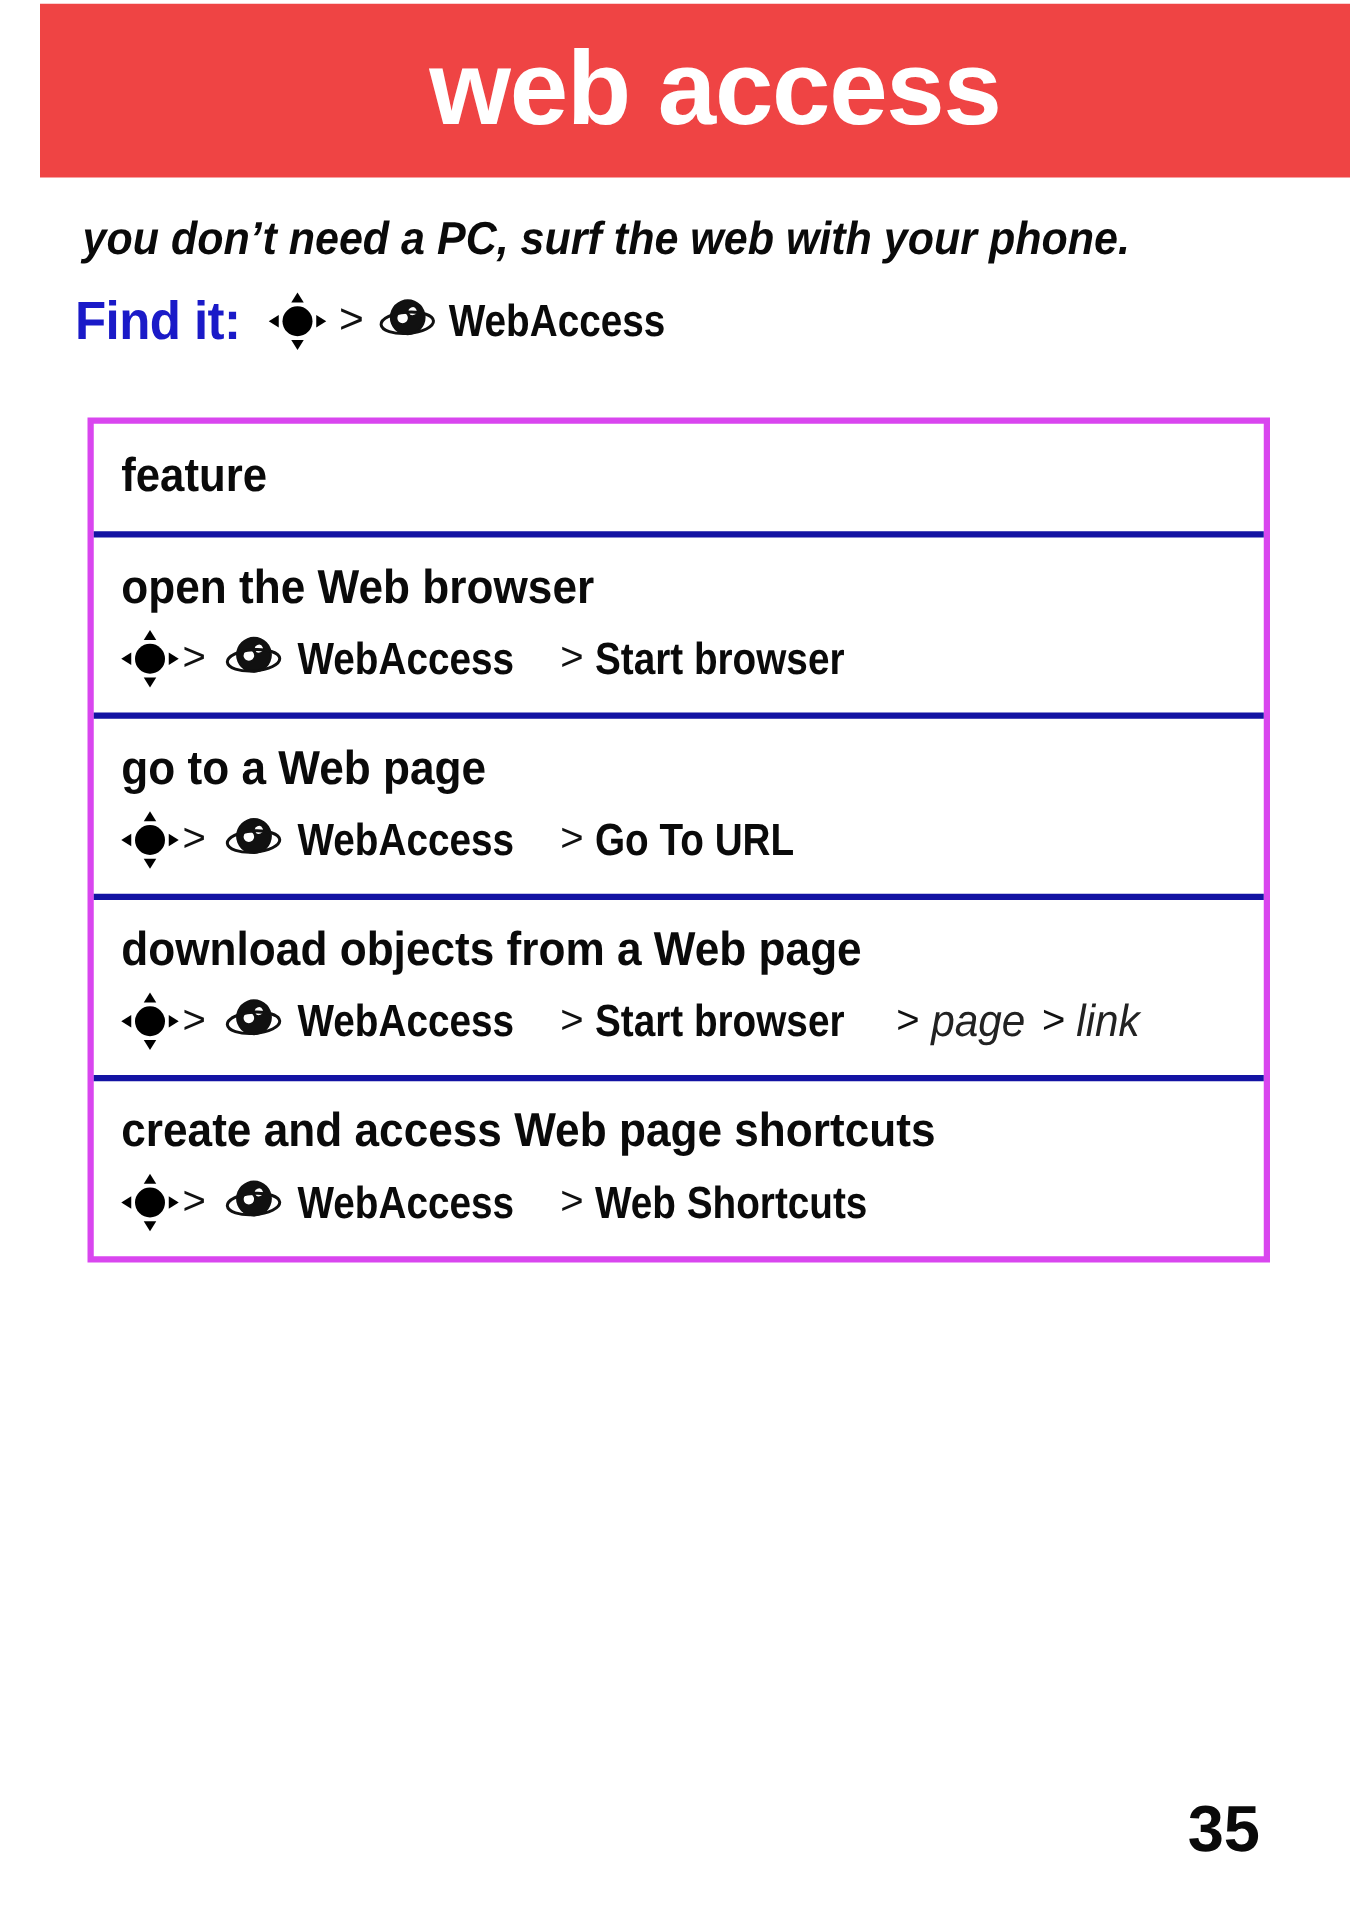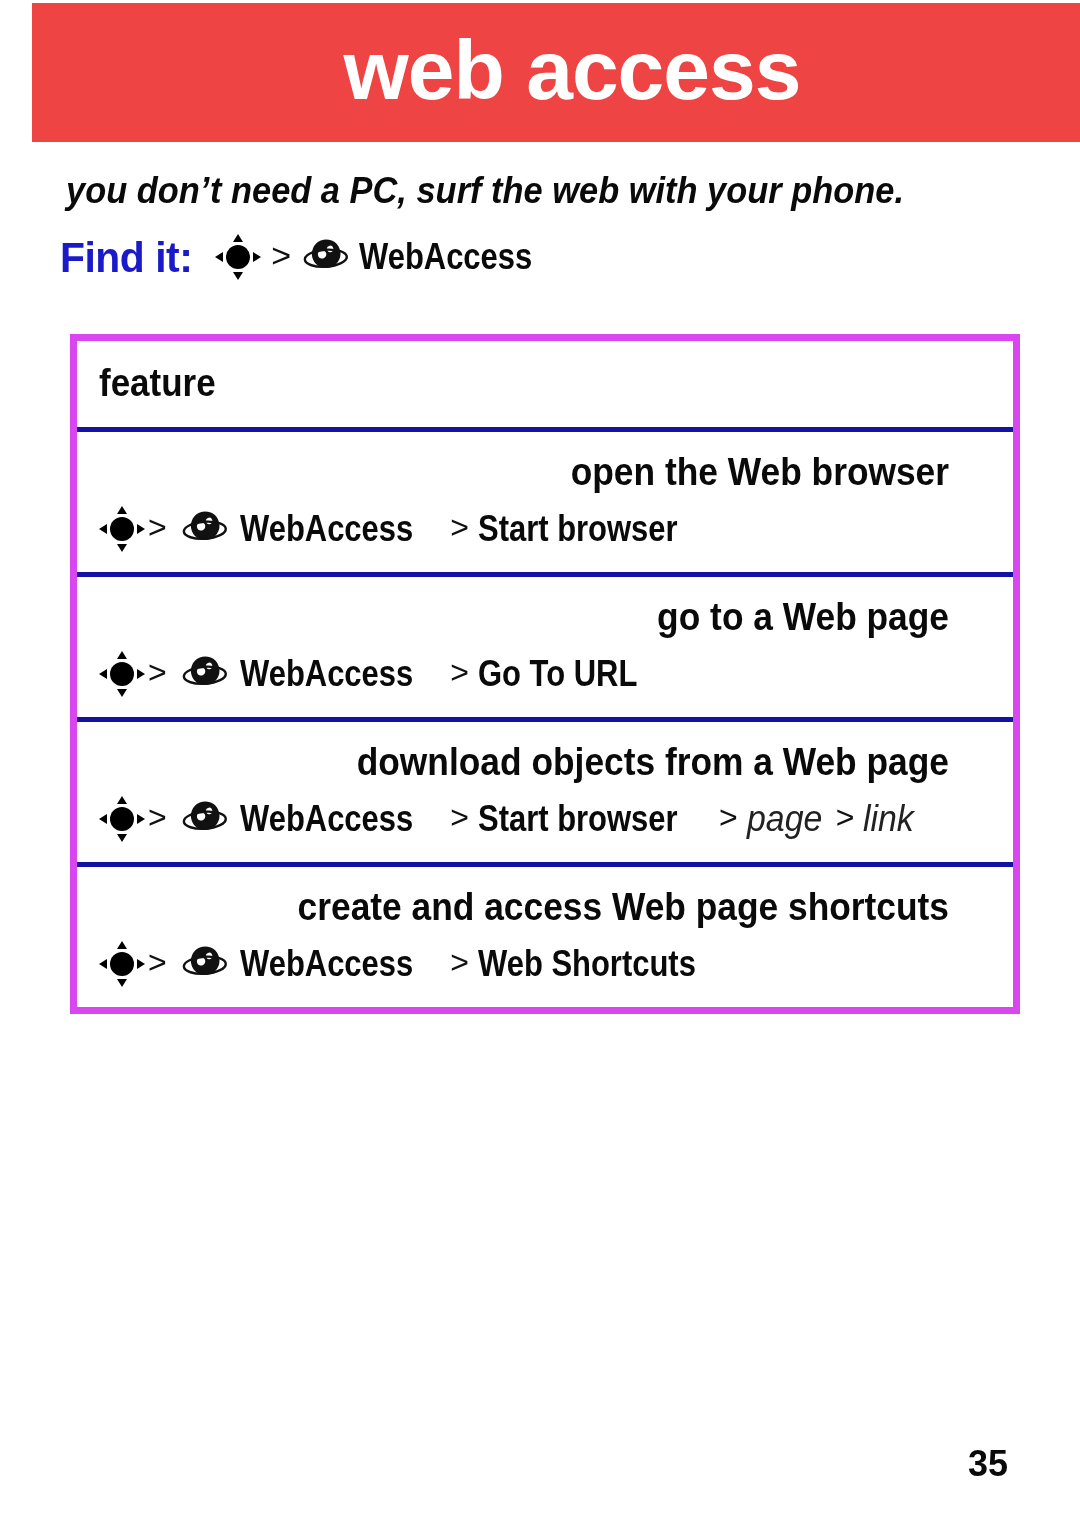--- a/index.html
+++ b/index.html
@@ -96,21 +96,21 @@
     transform: scaleX(0.86);
     transform-origin: left center;
   }
 
   
   .table {
     position: absolute;
     left: 70px;
     top: 334px;
     width: 936px;
-    border: 7px solid #d946ef;
+    border: 5px solid #d946ef;
     background: #ffffff;
     box-sizing: content-box;
   }
   .thead {
     padding: 22px 0 24px 22px;
   }
   .thead-label {
     font-family: "Liberation Sans Narrow", "Liberation Sans", sans-serif;
     font-weight: bold;
     font-size: 38px;
@@ -120,21 +120,20 @@
     transform-origin: left center;
     display: inline-block;
   }
   .rowsep {
     height: 5px;
     background: #1313a3;
     width: 100%;
   }
   .trow {
     padding: 16px 0 20px 22px;
-    text-align: right;
   }
   .trow-title {
     font-family: "Liberation Sans Narrow", "Liberation Sans", sans-serif;
     font-weight: bold;
     font-size: 38px;
     line-height: 48px;
     color: #0a0a0a;
     transform: scaleX(0.93);
     transform-origin: left center;
     display: block;
@@ -223,21 +222,21 @@
     line-height: 0;
   }
 
   
   .pageno {
     position: absolute;
     right: 72px;
     top: 1444px;
     font-family: "Liberation Sans", sans-serif;
     font-weight: bold;
-    font-size: 36px;
+    font-size: 52px;
     line-height: 40px;
     color: #0a0a0a;
   }
 </style>
 </head>
 <body>
 
 <div class="banner">
   <div class="banner-title">web access</div>
 </div>

